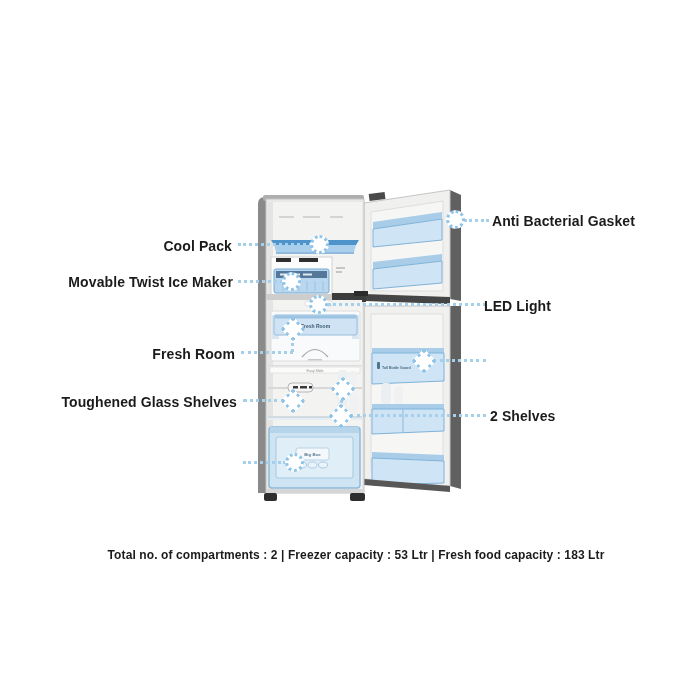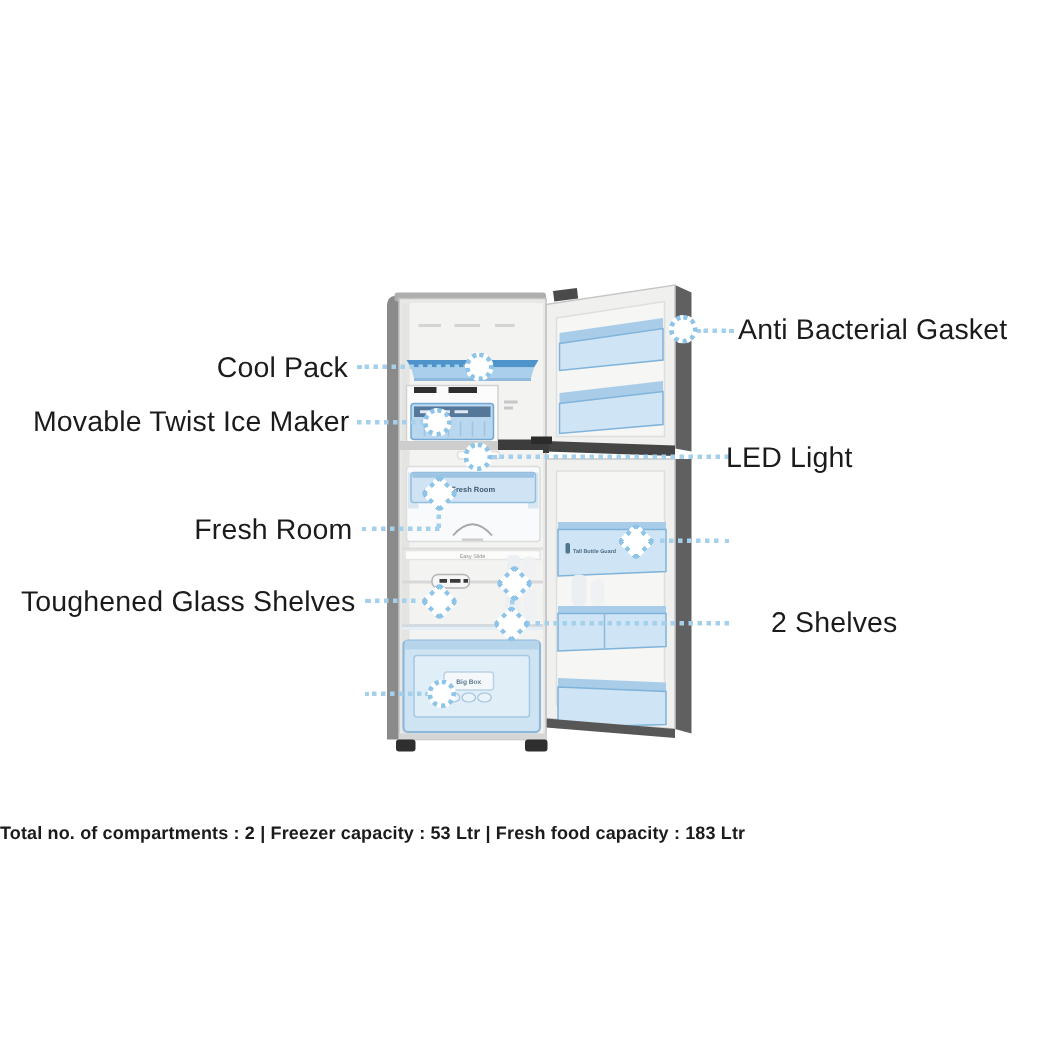--- a/index.html
+++ b/index.html
@@ -1,45 +1,45 @@
 <!DOCTYPE html>
 <html><head>
 <meta charset="utf-8">
 <style>
   html,body{margin:0;padding:0;background:#fff;}
   .stage{position:relative;width:700px;height:700px;background:#ffffff;overflow:hidden;
          font-family:"Liberation Sans",sans-serif;}
   svg{position:absolute;left:250px;top:182px;width:222px;height:322px;}
 
-  .callout-label{position:absolute;font-size:19px;font-weight:400;color:#1b1b1b;
+  .callout-label{position:absolute;font-size:14px;font-weight:700;color:#1b1b1b;
                  line-height:18px;white-space:nowrap;letter-spacing:.1px;}
   .lbl-right{text-align:left;}
   .lbl-left{text-align:right;}
 
   .line-h{position:absolute;height:0;border-top:3px dotted #a5d0ec;}
   .line-v{position:absolute;width:0;border-left:3px dotted #a5d0ec;}
 
   .mk-c{position:absolute;width:13px;height:13px;border-radius:50%;background:#fff;
         border:3px dotted #8ec4e8;box-sizing:content-box;}
   .mk-d{position:absolute;width:12px;height:12px;border-radius:3px;background:#fff;
         border:3px dotted #8ec4e8;transform:rotate(45deg);box-sizing:content-box;}
 
-  .caption{position:absolute;left:0;right:0;top:548px;text-align:left;
+  .caption{position:absolute;left:12px;right:0;top:548px;text-align:center;
            font-size:12px;font-weight:700;color:#1b1b1b;letter-spacing:.1px;}
 
   
   #lb-coolpack{right:468px;top:237px;}
   #lb-icemaker{right:467px;top:273px;}
   #lb-freshroom{right:465px;top:345px;}
   #lb-glass{right:463px;top:393px;}
   #lb-veg{right:463px;top:457px;}
   #lb-gasket{left:492px;top:212px;}
   #lb-led{left:484px;top:297px;}
   #lb-tall{left:490px;top:352px;}
-  #lb-shelves{left:490px;top:407px;margin-left:24px;}
+  #lb-shelves{left:490px;top:407px;}
 
   
   #ln-coolpack{left:238px;top:243px;width:74px;}
   #ln-icemaker{left:238px;top:280px;width:45px;}
   #ln-fresh-h{left:241px;top:351px;width:52px;}
   #ln-fresh-v{left:291px;top:336px;height:16px;}
   #ln-glass{left:243px;top:399px;width:42px;}
   #ln-veg{left:243px;top:461px;width:43px;}
   #ln-gasket{left:464px;top:219px;width:25px;}
   #ln-led{left:328px;top:303px;width:158px;}

